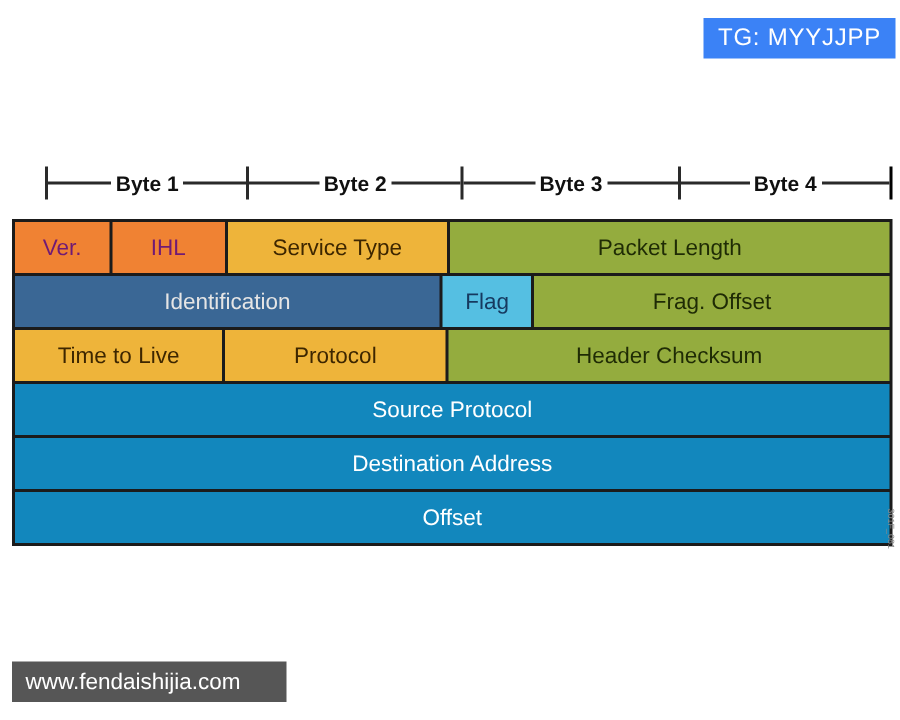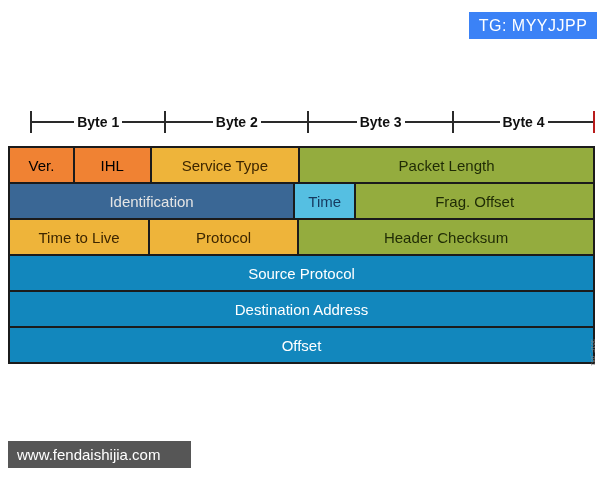--- a/index.html
+++ b/index.html
@@ -18,39 +18,39 @@
     background:#3b82f6; color:#ffffff;
     font-size:16px;
     display:flex; align-items:center; justify-content:center;
     letter-spacing:0.5px;
   }
 
   
   .diagram { position:absolute; left:8px; top:111px; width:587px; }
 
   
-  .ruler { display:flex; height:22px; border-right:2px solid #b91c1c;padding-left:22px; }
+  .ruler { display:flex; height:22px; border-right:2px solid #000000;padding-left:22px; }
   .ruler-seg { display:flex; align-items:center; flex-basis:0; border-left:2px solid #2a2a2a; min-width:0; }
   .ruler-seg .line { flex:1; height:2px; background:#2a2a2a; }
   .ruler-seg .lbl { font-weight:bold; font-size:14px; color:#101010; padding:0 3px; white-space:nowrap; }
 
   
   .ipv4 {
     margin-top:13px;
     background:#1b1b1b;
     padding:2px;
     display:flex; flex-direction:column; gap:2px;
   }
   .row { display:flex; gap:2px; height:34px; }
   .cell {
     flex-basis:0; min-width:0;
     display:flex; align-items:center; justify-content:center;
     font-size:15px; white-space:nowrap;
   }
-  .c-orange { background:#F08233; color:#000000; }
+  .c-orange { background:#F08233; color:#701a75; }
   .c-amber  { background:#EEB43A; color:#3D2600; }
   .c-olive  { background:#94AC3E; color:#1F2B05; }
   .c-steel  { background:#3A6795; color:#e5e5e5; }
   .c-cyan   { background:#55BFE2; color:#16395F; }
   .c-blue   { background:#1287BD; color:#FFFFFF; }
 
   
   .watermark {
     position:absolute; left:590px; top:339px;
     font-size:6px; color:#8a8a8a;
@@ -103,21 +103,21 @@
 
   <div class="ipv4">
     <div class="row">
       <div class="cell c-orange" style="flex-grow:64">Ver.</div>
       <div class="cell c-orange" style="flex-grow:76">IHL</div>
       <div class="cell c-amber" style="flex-grow:149">Service Type</div>
       <div class="cell c-olive" style="flex-grow:298">Packet Length</div>
     </div>
     <div class="row">
       <div class="cell c-steel" style="flex-grow:287">Identification</div>
-      <div class="cell c-cyan" style="flex-grow:60">Time</div>
+      <div class="cell c-cyan" style="flex-grow:60">Flag</div>
       <div class="cell c-olive" style="flex-grow:240">Frag. Offset</div>
     </div>
     <div class="row">
       <div class="cell c-amber" style="flex-grow:140">Time to Live</div>
       <div class="cell c-amber" style="flex-grow:149">Protocol</div>
       <div class="cell c-olive" style="flex-grow:298">Header Checksum</div>
     </div>
     <div class="row">
       <div class="cell c-blue" style="flex-grow:587">Source Protocol</div>
     </div>

